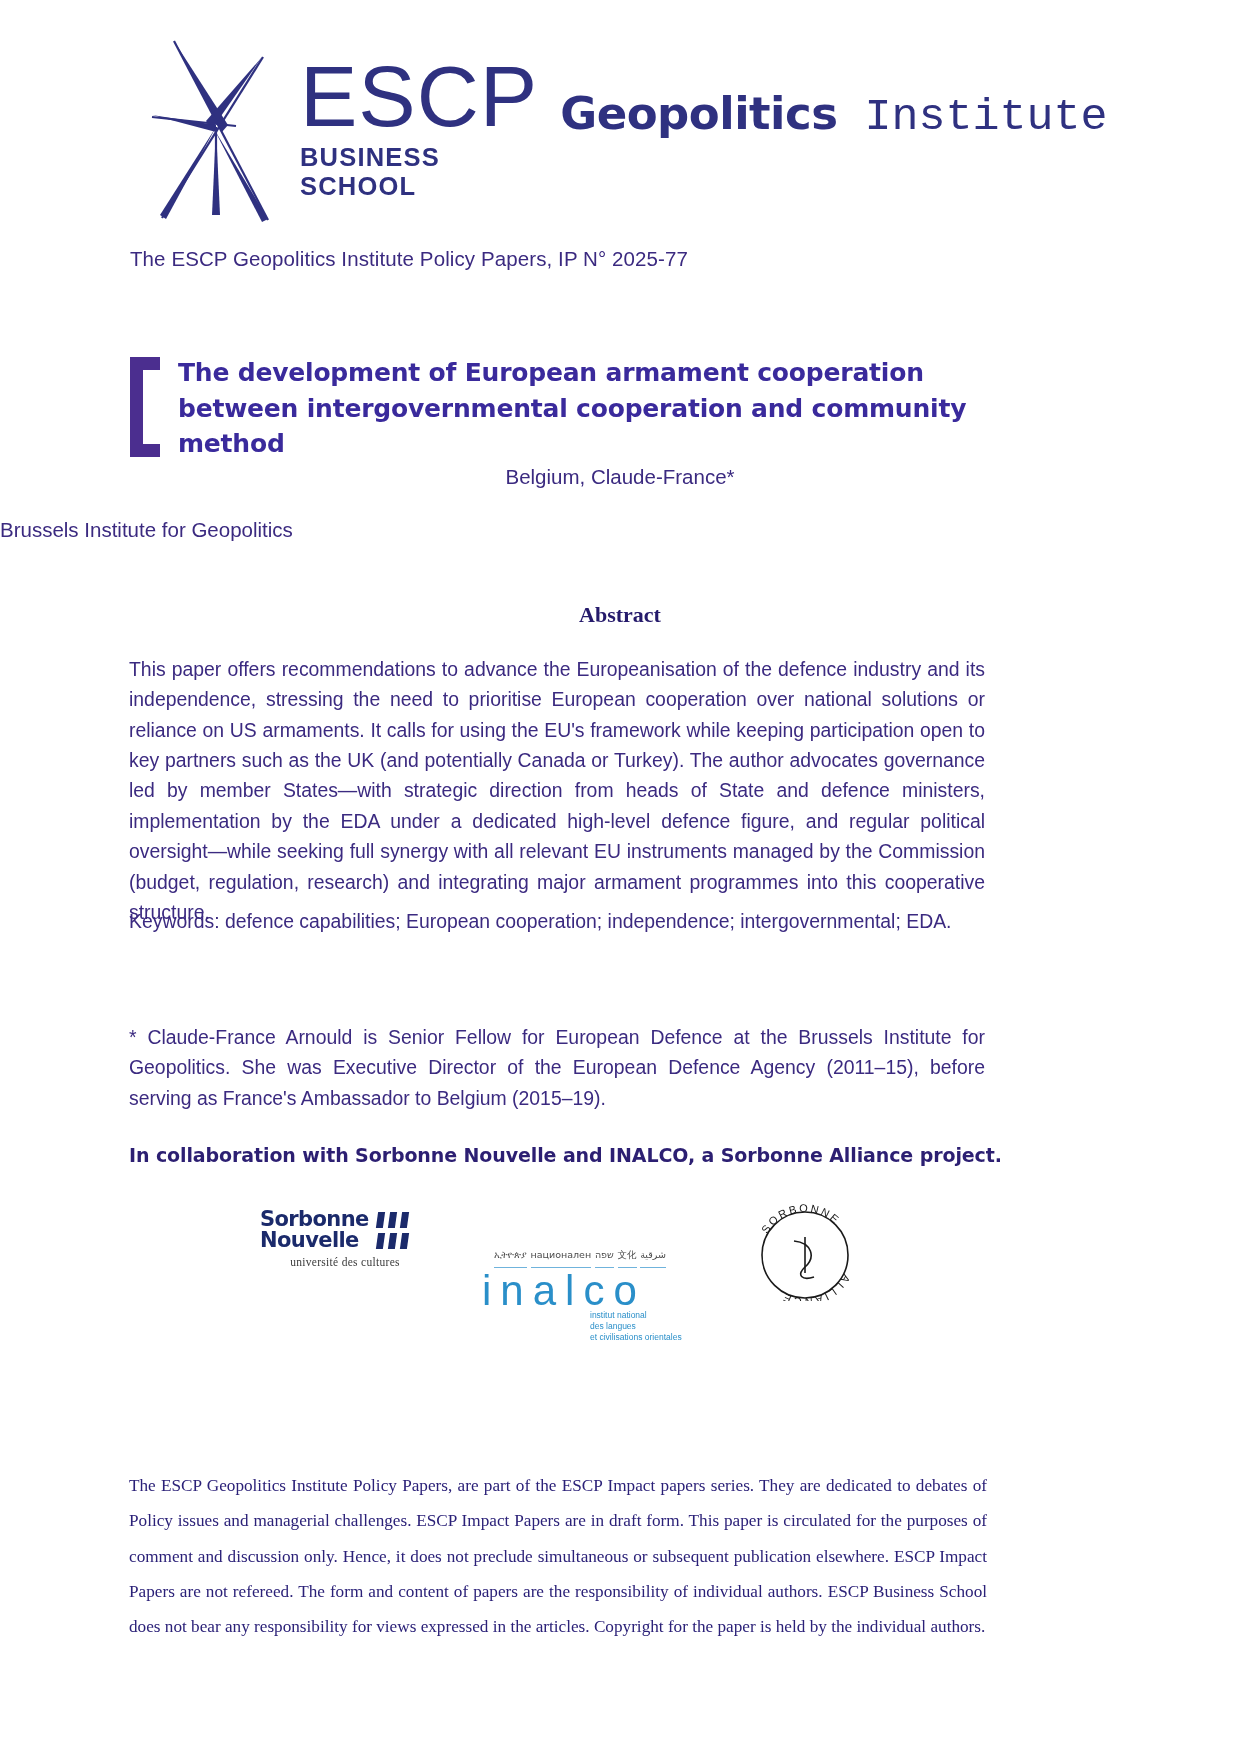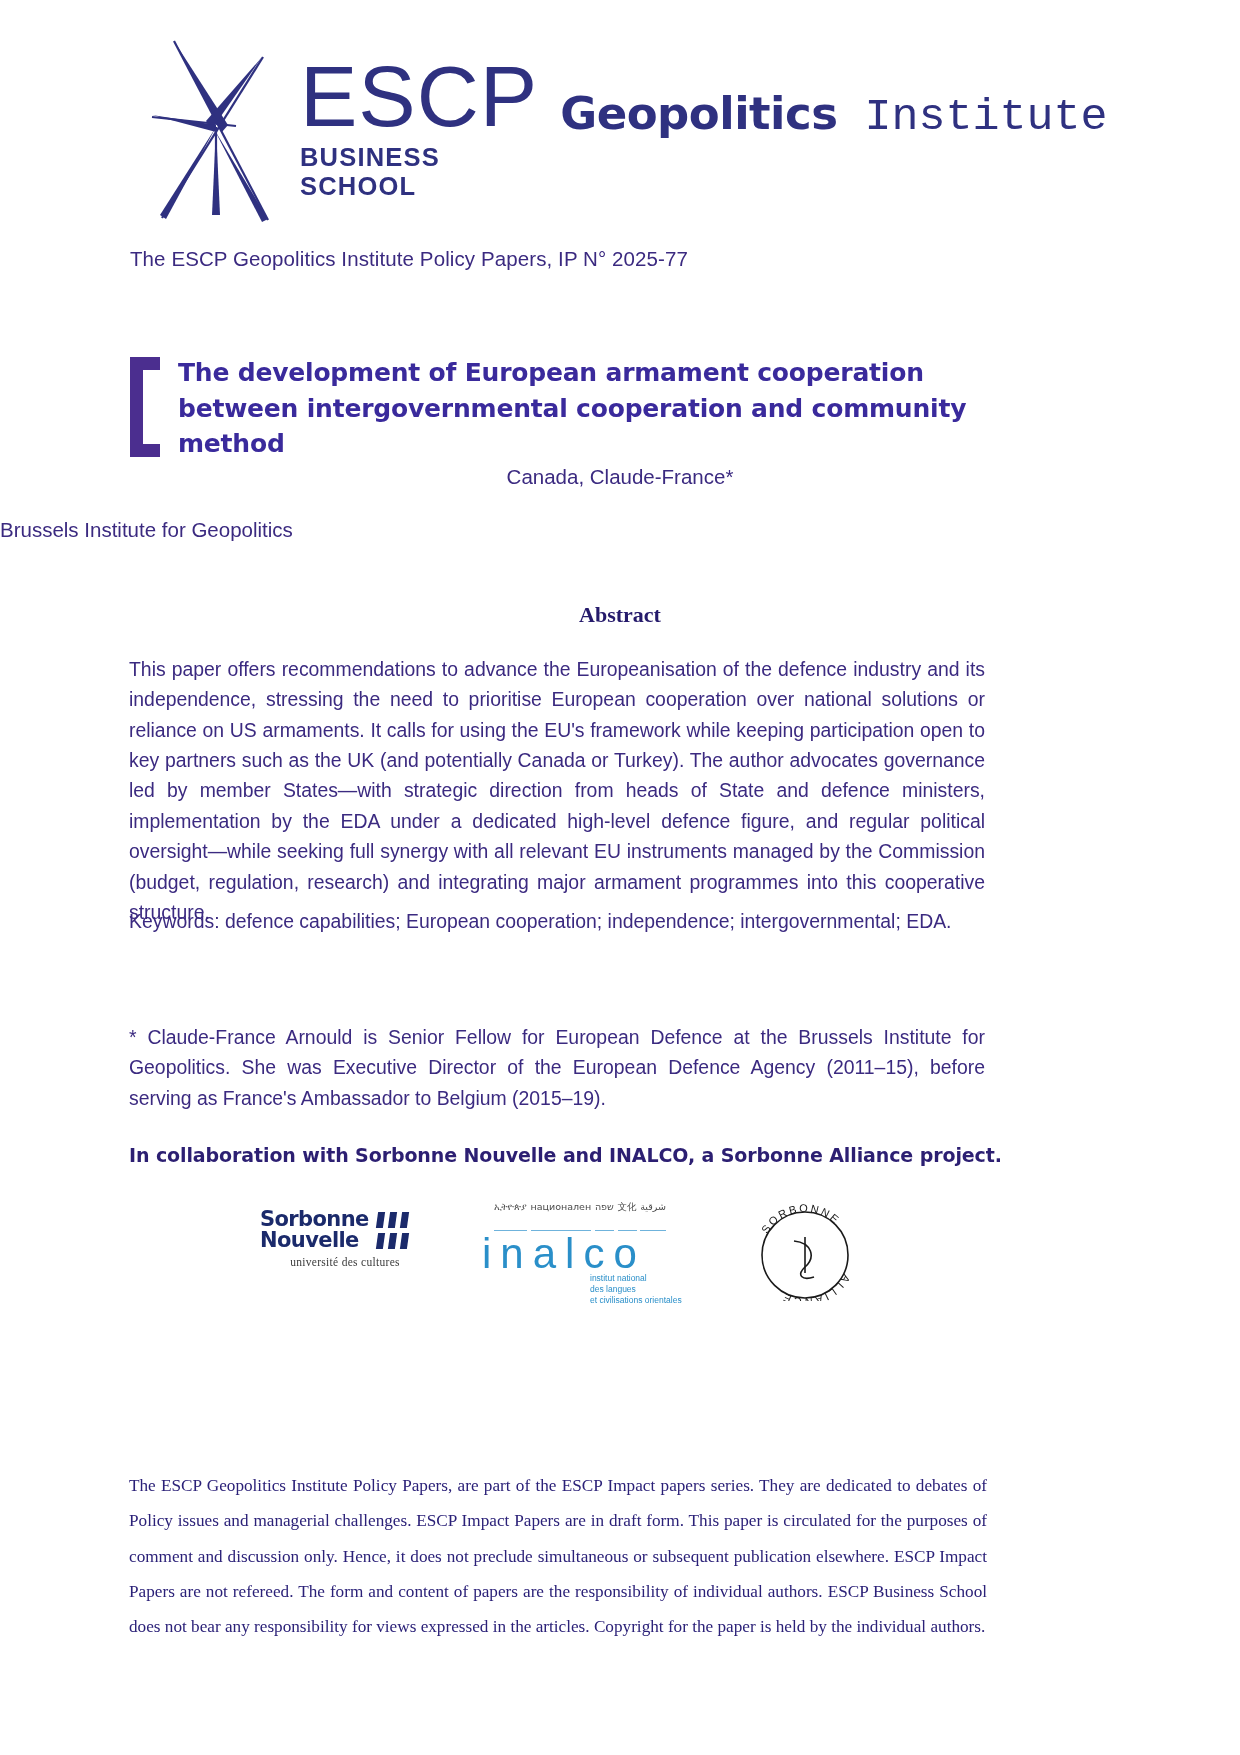--- a/index.html
+++ b/index.html
@@ -259,22 +259,23 @@
     align-items: flex-end;
     width: 172px;
     margin-left: 12px;
     font-size: 9.5px;
     color: #4a4a4a;
     font-family: "DejaVu Sans", sans-serif;
     line-height: 1.2;
   }
   .in-scripts span {
     border-bottom: 1px solid #6fb3dc;
-    padding-bottom: 18px;
+    padding-bottom: 7px;
     white-space: nowrap;
+    margin-top: 48px;
   }
   .in-word {
     font-family: "Liberation Sans", sans-serif;
     font-size: 42px;
     color: #2a8fc9;
     letter-spacing: 9px;
     line-height: 1;
     margin-top: 2px;
   }
   .in-tag {
@@ -344,21 +345,21 @@
     </div>
   </div>
 
   <div class="series-line">The ESCP Geopolitics Institute Policy Papers, IP N° 2025-77</div>
 
   <div class="title-wrap">
     <div class="bracket"></div>
     <div class="title-text">The development of European armament cooperation between intergovernmental cooperation and community method</div>
   </div>
 
-  <div class="author">Canada, Claude-France*</div>
+  <div class="author">Belgium, Claude-France*</div>
   <div class="affiliation">Brussels Institute for Geopolitics</div>
 
   <div class="abstract-heading">Abstract</div>
   <div class="abstract-body">This paper offers recommendations to advance the Europeanisation of the defence industry and its independence, stressing the need to prioritise European cooperation over national solutions or reliance on US armaments. It calls for using the EU's framework while keeping participation open to key partners such as the UK (and potentially Canada or Turkey). The author advocates governance led by member States—with strategic direction from heads of State and defence ministers, implementation by the EDA under a dedicated high-level defence figure, and regular political oversight—while seeking full synergy with all relevant EU instruments managed by the Commission (budget, regulation, research) and integrating major armament programmes into this cooperative structure.</div>
   <div class="keywords">Keywords:  defence capabilities; European cooperation; independence; intergovernmental; EDA.</div>
 
   <div class="bio-note"> * Claude-France Arnould is Senior Fellow for European Defence at the Brussels Institute for Geopolitics. She was Executive Director of the European Defence Agency (2011–15), before serving as France's Ambassador to Belgium (2015–19).</div>
 
   <div class="collab">In collaboration with Sorbonne Nouvelle and INALCO, a Sorbonne Alliance project.</div>
 

